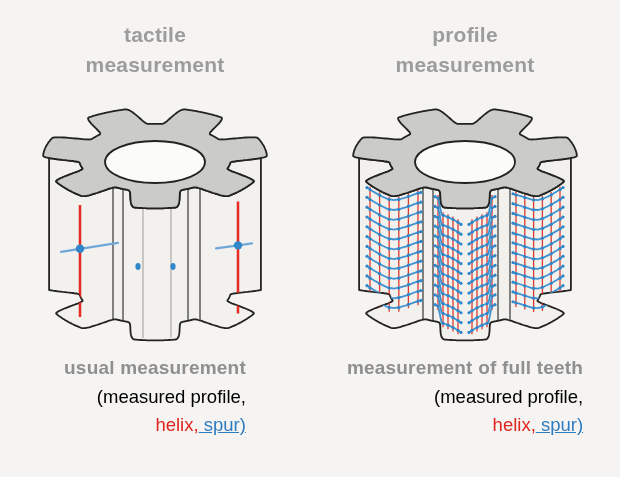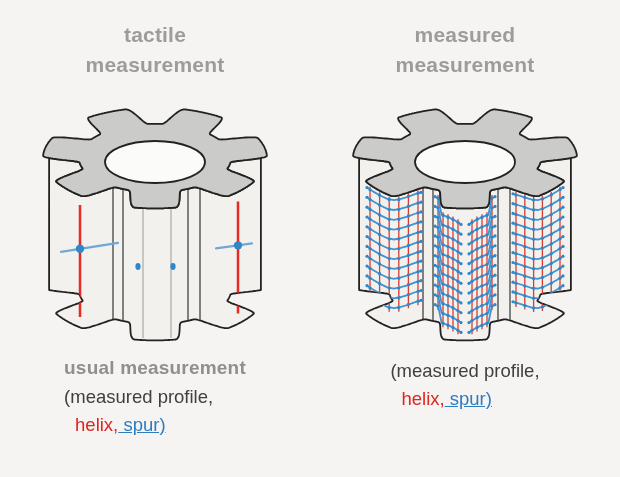--- a/index.html
+++ b/index.html
@@ -8,24 +8,24 @@
     width:620px;height:477px;background:#f5f4f2;
     display:flex;flex-direction:row;overflow:hidden;
     font-family:"Liberation Sans",sans-serif;
   }
   .panel{width:310px;display:flex;flex-direction:column;align-items:center;}
   .panel-title{
     margin-top:20px;height:60px;text-align:center;
     font-size:21px;font-weight:bold;color:#9c9c9c;line-height:30px;letter-spacing:0.2px;
   }
   svg.gear{width:240px;height:252px;margin-top:10px;display:block;}
-  .caption{text-align:left;margin-top:13px;}
+  .caption{text-align:right;margin-top:13px;}
   .caption-heading{font-size:19px;font-weight:bold;color:#8f8f8f;line-height:26px;letter-spacing:0.2px;}
   .caption-sub{font-size:18.5px;line-height:28px;margin-top:2px;}
-  .c-lightblue{color:#404040;margin-top:20px;}
+  .c-lightblue{color:#000000;margin-top:20px;}
   .c-red{color:#e0251f;margin-left:11px;}
   .c-blue{color:#2e7cc0;text-decoration:underline;}
 </style>
 </head>
 <body>
 
 <div class="page">
 
   <div class="panel">
     <div class="panel-title"><span>tactile</span><br><span>measurement</span></div>
@@ -58,21 +58,21 @@
     <div class="caption">
       <div class="caption-heading">usual measurement</div>
       <div class="caption-sub">
         <span class="c-lightblue">(measured profile,</span><br>
         <span class="c-red">helix,</span><span class="c-blue"> spur)</span>
       </div>
     </div>
   </div>
 
   <div class="panel">
-    <div class="panel-title"><span>measured</span><br><span>measurement</span></div>
+    <div class="panel-title"><span>profile</span><br><span>measurement</span></div>
     <svg class="gear" id="gear-optical" viewBox="0 0 240 252">
         <path d="M225.9 68.0L223.9 68.3L221.8 68.7L219.5 69.0L217.1 69.3L214.7 69.6L212.3 69.9L210.0 70.1L207.8 70.4L205.7 70.6L203.7 70.8L202.0 71.0L200.4 71.3L199.1 71.5L198.0 71.7L197.0 71.9L196.3 72.1L195.8 72.4L195.4 72.6L195.2 72.8L195.2 73.1L195.1 73.4L195.0 73.6L194.9 73.9L194.8 74.1L194.7 74.4L194.6 74.6L194.5 74.9L194.3 75.1L194.2 75.4L194.1 75.6L194.0 75.9L193.8 76.1L193.7 76.4L193.6 76.6L193.4 76.9L193.3 77.1L193.1 77.3L193.0 77.6L192.8 77.8L192.6 78.1L192.5 78.3L192.4 78.6L192.5 78.9L192.7 79.2L193.2 79.5L193.8 79.9L194.6 80.3L195.6 80.8L196.8 81.3L198.2 81.8L199.7 82.4L201.4 83.0L203.1 83.7L205.0 84.3L206.9 85.1L208.7 85.8L210.6 86.5L212.3 87.3L214.0 88.0L215.4 88.7L216.7 89.4L217.7 90.0L218.4 90.6L218.8 91.1L218.9 91.5L218.6 91.9L218.2 92.2L217.8 92.5L217.4 92.9L217.0 93.2L216.6 93.5L216.1 93.9L215.7 94.2L215.3 94.5L214.8 94.8L214.4 95.1L213.9 95.4L213.5 95.8L213.0 96.1L212.5 96.4L212.1 96.7L211.6 97.0L211.1 97.3L210.6 97.6L210.1 97.9L209.6 98.2L209.1 98.5L208.6 98.8L208.1 99.1L207.6 99.4L207.0 99.7L206.5 100.0L206.0 100.3L205.4 100.6L204.9 100.9L204.3 101.2L203.8 101.4L203.2 101.7L202.7 102.0L202.1 102.3L201.5 102.6L201.0 102.8L200.4 103.1L199.8 103.4L199.2 103.6L198.6 103.9L198.0 104.2L197.4 104.4L196.8 104.7L196.2 104.9L195.6 105.2L194.9 105.5L194.3 105.7L193.7 106.0L193.0 106.2L192.0 106.2L190.8 106.2L189.4 106.0L187.8 105.7L186.0 105.3L184.2 104.8L182.3 104.2L180.3 103.6L178.3 103.0L176.3 102.3L174.3 101.6L172.4 101.0L170.6 100.4L168.9 99.8L167.3 99.2L165.8 98.7L164.5 98.3L163.3 98.0L162.2 97.7L161.2 97.5L160.4 97.4L159.7 97.4L159.0 97.4L158.5 97.5L158.0 97.6L157.5 97.7L157.0 97.9L156.5 98.0L156.0 98.1L155.5 98.2L155.0 98.4L154.5 98.5L154.0 98.6L153.5 98.7L153.0 98.8L152.5 98.9L151.9 99.0L151.4 99.1L150.9 99.2L150.4 99.3L149.9 99.4L149.3 99.5L148.8 99.6L148.3 99.7L147.8 99.8L147.2 99.9L146.8 100.1L146.3 100.3L145.9 100.6L145.6 100.9L145.3 101.4L145.1 101.9L145.0 102.6L144.8 103.3L144.8 104.1L144.7 105.0L144.7 106.0L144.6 107.0L144.6 108.1L144.5 109.2L144.4 110.3L144.3 111.4L144.1 112.5L143.9 113.5L143.6 114.5L143.2 115.3L142.7 116.1L142.2 116.7L141.5 117.2L140.8 117.5L140.0 117.6L139.2 117.7L138.3 117.7L137.5 117.8L136.7 117.8L135.9 117.9L135.0 117.9L134.2 118.0L133.4 118.0L132.5 118.1L131.7 118.1L130.9 118.2L130.0 118.2L129.2 118.2L128.4 118.3L127.5 118.3L126.7 118.3L125.9 118.3L125.0 118.3L124.2 118.4L123.4 118.4L122.5 118.4L121.7 118.4L120.8 118.4L120.0 118.4L119.2 118.4L118.3 118.4L117.5 118.4L116.6 118.4L115.8 118.4L115.0 118.3L114.1 118.3L113.3 118.3L112.5 118.3L111.6 118.3L110.8 118.2L110.0 118.2L109.1 118.2L108.3 118.1L107.5 118.1L106.6 118.0L105.8 118.0L105.0 117.9L104.1 117.9L103.3 117.8L102.5 117.8L101.7 117.7L100.8 117.7L100.0 117.6L99.2 117.5L98.5 117.2L97.8 116.7L97.3 116.1L96.8 115.3L96.4 114.5L96.1 113.5L95.9 112.5L95.7 111.4L95.6 110.3L95.5 109.2L95.4 108.1L95.4 107.0L95.3 106.0L95.3 105.0L95.2 104.1L95.2 103.3L95.0 102.6L94.9 101.9L94.7 101.4L94.4 100.9L94.1 100.6L93.7 100.3L93.2 100.1L92.8 99.9L92.2 99.8L91.7 99.7L91.2 99.6L90.7 99.5L90.1 99.4L89.6 99.3L89.1 99.2L88.6 99.1L88.1 99.0L87.5 98.9L87.0 98.8L86.5 98.7L86.0 98.6L85.5 98.5L85.0 98.4L84.5 98.2L84.0 98.1L83.5 98.0L83.0 97.9L82.5 97.7L82.0 97.6L81.5 97.5L81.0 97.4L80.3 97.4L79.6 97.4L78.8 97.5L77.8 97.7L76.7 98.0L75.5 98.3L74.2 98.7L72.7 99.2L71.1 99.8L69.4 100.4L67.6 101.0L65.7 101.6L63.7 102.3L61.7 103.0L59.7 103.6L57.7 104.2L55.8 104.8L54.0 105.3L52.2 105.7L50.6 106.0L49.2 106.2L48.0 106.2L47.0 106.2L46.3 106.0L45.7 105.7L45.1 105.5L44.4 105.2L43.8 104.9L43.2 104.7L42.6 104.4L42.0 104.2L41.4 103.9L40.8 103.6L40.2 103.4L39.6 103.1L39.0 102.8L38.5 102.6L37.9 102.3L37.3 102.0L36.8 101.7L36.2 101.4L35.7 101.2L35.1 100.9L34.6 100.6L34.0 100.3L33.5 100.0L33.0 99.7L32.4 99.4L31.9 99.1L31.4 98.8L30.9 98.5L30.4 98.2L29.9 97.9L29.4 97.6L28.9 97.3L28.4 97.0L27.9 96.7L27.5 96.4L27.0 96.1L26.5 95.8L26.1 95.4L25.6 95.1L25.2 94.8L24.7 94.5L24.3 94.2L23.9 93.9L23.4 93.5L23.0 93.2L22.6 92.9L22.2 92.5L21.8 92.2L21.4 91.9L21.1 91.5L21.2 91.1L21.6 90.6L22.3 90.0L23.3 89.4L24.6 88.7L26.0 88.0L27.7 87.3L29.4 86.5L31.3 85.8L33.1 85.1L35.0 84.3L36.9 83.7L38.6 83.0L40.3 82.4L41.8 81.8L43.2 81.3L44.4 80.8L45.4 80.3L46.2 79.9L46.8 79.5L47.3 79.2L47.5 78.9L47.6 78.6L47.5 78.3L47.4 78.1L47.2 77.8L47.0 77.6L46.9 77.3L46.7 77.1L46.6 76.9L46.4 76.6L46.3 76.4L46.2 76.1L46.0 75.9L45.9 75.6L45.8 75.4L45.7 75.1L45.5 74.9L45.4 74.6L45.3 74.4L45.2 74.1L45.1 73.9L45.0 73.6L44.9 73.4L44.8 73.1L44.8 72.8L44.6 72.6L44.2 72.4L43.7 72.1L43.0 71.9L42.0 71.7L40.9 71.5L39.6 71.3L38.0 71.0L36.3 70.8L34.3 70.6L32.2 70.4L30.0 70.1L27.7 69.9L25.3 69.6L22.9 69.3L20.5 69.0L18.2 68.7L16.1 68.3L14.1 68.0L14.1 200.0L16.1 200.3L18.2 200.7L20.5 201.0L22.9 201.3L25.3 201.6L27.7 201.9L30.0 202.1L32.2 202.4L34.3 202.6L36.3 202.8L38.0 203.0L39.6 203.3L40.9 203.5L42.0 203.7L43.0 203.9L43.7 204.1L44.2 204.4L44.6 204.6L44.8 204.8L44.8 205.1L44.9 205.4L45.0 205.6L45.1 205.9L45.2 206.1L45.3 206.4L45.4 206.6L45.5 206.9L45.7 207.1L45.8 207.4L45.9 207.6L46.0 207.9L46.2 208.1L46.3 208.4L46.4 208.6L46.6 208.9L46.7 209.1L46.9 209.3L47.0 209.6L47.2 209.8L47.4 210.1L47.5 210.3L47.6 210.6L47.5 210.9L47.3 211.2L46.8 211.5L46.2 211.9L45.4 212.3L44.4 212.8L43.2 213.3L41.8 213.8L40.3 214.4L38.6 215.0L36.9 215.7L35.0 216.3L33.1 217.1L31.3 217.8L29.4 218.5L27.7 219.3L26.0 220.0L24.6 220.7L23.3 221.4L22.3 222.0L21.6 222.6L21.2 223.1L21.1 223.5L21.4 223.9L21.8 224.2L22.2 224.5L22.6 224.9L23.0 225.2L23.4 225.5L23.9 225.9L24.3 226.2L24.7 226.5L25.2 226.8L25.6 227.1L26.1 227.4L26.5 227.8L27.0 228.1L27.5 228.4L27.9 228.7L28.4 229.0L28.9 229.3L29.4 229.6L29.9 229.9L30.4 230.2L30.9 230.5L31.4 230.8L31.9 231.1L32.4 231.4L33.0 231.7L33.5 232.0L34.0 232.3L34.6 232.6L35.1 232.9L35.7 233.2L36.2 233.4L36.8 233.7L37.3 234.0L37.9 234.3L38.5 234.6L39.0 234.8L39.6 235.1L40.2 235.4L40.8 235.6L41.4 235.9L42.0 236.2L42.6 236.4L43.2 236.7L43.8 236.9L44.4 237.2L45.1 237.5L45.7 237.7L46.3 238.0L47.0 238.2L48.0 238.2L49.2 238.2L50.6 238.0L52.2 237.7L54.0 237.3L55.8 236.8L57.7 236.2L59.7 235.6L61.7 235.0L63.7 234.3L65.7 233.6L67.6 233.0L69.4 232.4L71.1 231.8L72.7 231.2L74.2 230.7L75.5 230.3L76.7 230.0L77.8 229.7L78.8 229.5L79.6 229.4L80.3 229.4L81.0 229.4L81.5 229.5L82.0 229.6L82.5 229.7L83.0 229.9L83.5 230.0L84.0 230.1L84.5 230.2L85.0 230.4L85.5 230.5L86.0 230.6L86.5 230.7L87.0 230.8L87.5 230.9L88.1 231.0L88.6 231.1L89.1 231.2L89.6 231.3L90.1 231.4L90.7 231.5L91.2 231.6L91.7 231.7L92.2 231.8L92.8 231.9L93.2 232.1L93.7 232.3L94.1 232.6L94.4 232.9L94.7 233.4L94.9 233.9L95.0 234.6L95.2 235.3L95.2 236.1L95.3 237.0L95.3 238.0L95.4 239.0L95.4 240.1L95.5 241.2L95.6 242.3L95.7 243.4L95.9 244.5L96.1 245.5L96.4 246.5L96.8 247.3L97.3 248.1L97.8 248.7L98.5 249.2L99.2 249.5L100.0 249.6L100.8 249.7L101.7 249.7L102.5 249.8L103.3 249.8L104.1 249.9L105.0 249.9L105.8 250.0L106.6 250.0L107.5 250.1L108.3 250.1L109.1 250.2L110.0 250.2L110.8 250.2L111.6 250.3L112.5 250.3L113.3 250.3L114.1 250.3L115.0 250.3L115.8 250.4L116.6 250.4L117.5 250.4L118.3 250.4L119.2 250.4L120.0 250.4L120.8 250.4L121.7 250.4L122.5 250.4L123.4 250.4L124.2 250.4L125.0 250.3L125.9 250.3L126.7 250.3L127.5 250.3L128.4 250.3L129.2 250.2L130.0 250.2L130.9 250.2L131.7 250.1L132.5 250.1L133.4 250.0L134.2 250.0L135.0 249.9L135.9 249.9L136.7 249.8L137.5 249.8L138.3 249.7L139.2 249.7L140.0 249.6L140.8 249.5L141.5 249.2L142.2 248.7L142.7 248.1L143.2 247.3L143.6 246.5L143.9 245.5L144.1 244.5L144.3 243.4L144.4 242.3L144.5 241.2L144.6 240.1L144.6 239.0L144.7 238.0L144.7 237.0L144.8 236.1L144.8 235.3L145.0 234.6L145.1 233.9L145.3 233.4L145.6 232.9L145.9 232.6L146.3 232.3L146.8 232.1L147.2 231.9L147.8 231.8L148.3 231.7L148.8 231.6L149.3 231.5L149.9 231.4L150.4 231.3L150.9 231.2L151.4 231.1L151.9 231.0L152.5 230.9L153.0 230.8L153.5 230.7L154.0 230.6L154.5 230.5L155.0 230.4L155.5 230.2L156.0 230.1L156.5 230.0L157.0 229.9L157.5 229.7L158.0 229.6L158.5 229.5L159.0 229.4L159.7 229.4L160.4 229.4L161.2 229.5L162.2 229.7L163.3 230.0L164.5 230.3L165.8 230.7L167.3 231.2L168.9 231.8L170.6 232.4L172.4 233.0L174.3 233.6L176.3 234.3L178.3 235.0L180.3 235.6L182.3 236.2L184.2 236.8L186.0 237.3L187.8 237.7L189.4 238.0L190.8 238.2L192.0 238.2L193.0 238.2L193.7 238.0L194.3 237.7L194.9 237.5L195.6 237.2L196.2 236.9L196.8 236.7L197.4 236.4L198.0 236.2L198.6 235.9L199.2 235.6L199.8 235.4L200.4 235.1L201.0 234.8L201.5 234.6L202.1 234.3L202.7 234.0L203.2 233.7L203.8 233.4L204.3 233.2L204.9 232.9L205.4 232.6L206.0 232.3L206.5 232.0L207.0 231.7L207.6 231.4L208.1 231.1L208.6 230.8L209.1 230.5L209.6 230.2L210.1 229.9L210.6 229.6L211.1 229.3L211.6 229.0L212.1 228.7L212.5 228.4L213.0 228.1L213.5 227.8L213.9 227.4L214.4 227.1L214.8 226.8L215.3 226.5L215.7 226.2L216.1 225.9L216.6 225.5L217.0 225.2L217.4 224.9L217.8 224.5L218.2 224.2L218.6 223.9L218.9 223.5L218.8 223.1L218.4 222.6L217.7 222.0L216.7 221.4L215.4 220.7L214.0 220.0L212.3 219.3L210.6 218.5L208.7 217.8L206.9 217.1L205.0 216.3L203.1 215.7L201.4 215.0L199.7 214.4L198.2 213.8L196.8 213.3L195.6 212.8L194.6 212.3L193.8 211.9L193.2 211.5L192.7 211.2L192.5 210.9L192.4 210.6L192.5 210.3L192.6 210.1L192.8 209.8L193.0 209.6L193.1 209.3L193.3 209.1L193.4 208.9L193.6 208.6L193.7 208.4L193.8 208.1L194.0 207.9L194.1 207.6L194.2 207.4L194.3 207.1L194.5 206.9L194.6 206.6L194.7 206.4L194.8 206.1L194.9 205.9L195.0 205.6L195.1 205.4L195.2 205.1L195.2 204.8L195.4 204.6L195.8 204.4L196.3 204.1L197.0 203.9L198.0 203.7L199.1 203.5L200.4 203.3L202.0 203.0L203.7 202.8L205.7 202.6L207.8 202.4L210.0 202.1L212.3 201.9L214.7 201.6L217.1 201.3L219.5 201.0L221.8 200.7L223.9 200.3L225.9 200.0Z" fill="#f2f1ee" stroke="#222220" stroke-width="1.8" stroke-linejoin="round"></path>
         <defs>
           <clipPath id="gear-optical-clip">
             <path d="M225.9 68.0L223.9 68.3L221.8 68.7L219.5 69.0L217.1 69.3L214.7 69.6L212.3 69.9L210.0 70.1L207.8 70.4L205.7 70.6L203.7 70.8L202.0 71.0L200.4 71.3L199.1 71.5L198.0 71.7L197.0 71.9L196.3 72.1L195.8 72.4L195.4 72.6L195.2 72.8L195.2 73.1L195.1 73.4L195.0 73.6L194.9 73.9L194.8 74.1L194.7 74.4L194.6 74.6L194.5 74.9L194.3 75.1L194.2 75.4L194.1 75.6L194.0 75.9L193.8 76.1L193.7 76.4L193.6 76.6L193.4 76.9L193.3 77.1L193.1 77.3L193.0 77.6L192.8 77.8L192.6 78.1L192.5 78.3L192.4 78.6L192.5 78.9L192.7 79.2L193.2 79.5L193.8 79.9L194.6 80.3L195.6 80.8L196.8 81.3L198.2 81.8L199.7 82.4L201.4 83.0L203.1 83.7L205.0 84.3L206.9 85.1L208.7 85.8L210.6 86.5L212.3 87.3L214.0 88.0L215.4 88.7L216.7 89.4L217.7 90.0L218.4 90.6L218.8 91.1L218.9 91.5L218.6 91.9L218.2 92.2L217.8 92.5L217.4 92.9L217.0 93.2L216.6 93.5L216.1 93.9L215.7 94.2L215.3 94.5L214.8 94.8L214.4 95.1L213.9 95.4L213.5 95.8L213.0 96.1L212.5 96.4L212.1 96.7L211.6 97.0L211.1 97.3L210.6 97.6L210.1 97.9L209.6 98.2L209.1 98.5L208.6 98.8L208.1 99.1L207.6 99.4L207.0 99.7L206.5 100.0L206.0 100.3L205.4 100.6L204.9 100.9L204.3 101.2L203.8 101.4L203.2 101.7L202.7 102.0L202.1 102.3L201.5 102.6L201.0 102.8L200.4 103.1L199.8 103.4L199.2 103.6L198.6 103.9L198.0 104.2L197.4 104.4L196.8 104.7L196.2 104.9L195.6 105.2L194.9 105.5L194.3 105.7L193.7 106.0L193.0 106.2L192.0 106.2L190.8 106.2L189.4 106.0L187.8 105.7L186.0 105.3L184.2 104.8L182.3 104.2L180.3 103.6L178.3 103.0L176.3 102.3L174.3 101.6L172.4 101.0L170.6 100.4L168.9 99.8L167.3 99.2L165.8 98.7L164.5 98.3L163.3 98.0L162.2 97.7L161.2 97.5L160.4 97.4L159.7 97.4L159.0 97.4L158.5 97.5L158.0 97.6L157.5 97.7L157.0 97.9L156.5 98.0L156.0 98.1L155.5 98.2L155.0 98.4L154.5 98.5L154.0 98.6L153.5 98.7L153.0 98.8L152.5 98.9L151.9 99.0L151.4 99.1L150.9 99.2L150.4 99.3L149.9 99.4L149.3 99.5L148.8 99.6L148.3 99.7L147.8 99.8L147.2 99.9L146.8 100.1L146.3 100.3L145.9 100.6L145.6 100.9L145.3 101.4L145.1 101.9L145.0 102.6L144.8 103.3L144.8 104.1L144.7 105.0L144.7 106.0L144.6 107.0L144.6 108.1L144.5 109.2L144.4 110.3L144.3 111.4L144.1 112.5L143.9 113.5L143.6 114.5L143.2 115.3L142.7 116.1L142.2 116.7L141.5 117.2L140.8 117.5L140.0 117.6L139.2 117.7L138.3 117.7L137.5 117.8L136.7 117.8L135.9 117.9L135.0 117.9L134.2 118.0L133.4 118.0L132.5 118.1L131.7 118.1L130.9 118.2L130.0 118.2L129.2 118.2L128.4 118.3L127.5 118.3L126.7 118.3L125.9 118.3L125.0 118.3L124.2 118.4L123.4 118.4L122.5 118.4L121.7 118.4L120.8 118.4L120.0 118.4L119.2 118.4L118.3 118.4L117.5 118.4L116.6 118.4L115.8 118.4L115.0 118.3L114.1 118.3L113.3 118.3L112.5 118.3L111.6 118.3L110.8 118.2L110.0 118.2L109.1 118.2L108.3 118.1L107.5 118.1L106.6 118.0L105.8 118.0L105.0 117.9L104.1 117.9L103.3 117.8L102.5 117.8L101.7 117.7L100.8 117.7L100.0 117.6L99.2 117.5L98.5 117.2L97.8 116.7L97.3 116.1L96.8 115.3L96.4 114.5L96.1 113.5L95.9 112.5L95.7 111.4L95.6 110.3L95.5 109.2L95.4 108.1L95.4 107.0L95.3 106.0L95.3 105.0L95.2 104.1L95.2 103.3L95.0 102.6L94.9 101.9L94.7 101.4L94.4 100.9L94.1 100.6L93.7 100.3L93.2 100.1L92.8 99.9L92.2 99.8L91.7 99.7L91.2 99.6L90.7 99.5L90.1 99.4L89.6 99.3L89.1 99.2L88.6 99.1L88.1 99.0L87.5 98.9L87.0 98.8L86.5 98.7L86.0 98.6L85.5 98.5L85.0 98.4L84.5 98.2L84.0 98.1L83.5 98.0L83.0 97.9L82.5 97.7L82.0 97.6L81.5 97.5L81.0 97.4L80.3 97.4L79.6 97.4L78.8 97.5L77.8 97.7L76.7 98.0L75.5 98.3L74.2 98.7L72.7 99.2L71.1 99.8L69.4 100.4L67.6 101.0L65.7 101.6L63.7 102.3L61.7 103.0L59.7 103.6L57.7 104.2L55.8 104.8L54.0 105.3L52.2 105.7L50.6 106.0L49.2 106.2L48.0 106.2L47.0 106.2L46.3 106.0L45.7 105.7L45.1 105.5L44.4 105.2L43.8 104.9L43.2 104.7L42.6 104.4L42.0 104.2L41.4 103.9L40.8 103.6L40.2 103.4L39.6 103.1L39.0 102.8L38.5 102.6L37.9 102.3L37.3 102.0L36.8 101.7L36.2 101.4L35.7 101.2L35.1 100.9L34.6 100.6L34.0 100.3L33.5 100.0L33.0 99.7L32.4 99.4L31.9 99.1L31.4 98.8L30.9 98.5L30.4 98.2L29.9 97.9L29.4 97.6L28.9 97.3L28.4 97.0L27.9 96.7L27.5 96.4L27.0 96.1L26.5 95.8L26.1 95.4L25.6 95.1L25.2 94.8L24.7 94.5L24.3 94.2L23.9 93.9L23.4 93.5L23.0 93.2L22.6 92.9L22.2 92.5L21.8 92.2L21.4 91.9L21.1 91.5L21.2 91.1L21.6 90.6L22.3 90.0L23.3 89.4L24.6 88.7L26.0 88.0L27.7 87.3L29.4 86.5L31.3 85.8L33.1 85.1L35.0 84.3L36.9 83.7L38.6 83.0L40.3 82.4L41.8 81.8L43.2 81.3L44.4 80.8L45.4 80.3L46.2 79.9L46.8 79.5L47.3 79.2L47.5 78.9L47.6 78.6L47.5 78.3L47.4 78.1L47.2 77.8L47.0 77.6L46.9 77.3L46.7 77.1L46.6 76.9L46.4 76.6L46.3 76.4L46.2 76.1L46.0 75.9L45.9 75.6L45.8 75.4L45.7 75.1L45.5 74.9L45.4 74.6L45.3 74.4L45.2 74.1L45.1 73.9L45.0 73.6L44.9 73.4L44.8 73.1L44.8 72.8L44.6 72.6L44.2 72.4L43.7 72.1L43.0 71.9L42.0 71.7L40.9 71.5L39.6 71.3L38.0 71.0L36.3 70.8L34.3 70.6L32.2 70.4L30.0 70.1L27.7 69.9L25.3 69.6L22.9 69.3L20.5 69.0L18.2 68.7L16.1 68.3L14.1 68.0L14.1 200.0L16.1 200.3L18.2 200.7L20.5 201.0L22.9 201.3L25.3 201.6L27.7 201.9L30.0 202.1L32.2 202.4L34.3 202.6L36.3 202.8L38.0 203.0L39.6 203.3L40.9 203.5L42.0 203.7L43.0 203.9L43.7 204.1L44.2 204.4L44.6 204.6L44.8 204.8L44.8 205.1L44.9 205.4L45.0 205.6L45.1 205.9L45.2 206.1L45.3 206.4L45.4 206.6L45.5 206.9L45.7 207.1L45.8 207.4L45.9 207.6L46.0 207.9L46.2 208.1L46.3 208.4L46.4 208.6L46.6 208.9L46.7 209.1L46.9 209.3L47.0 209.6L47.2 209.8L47.4 210.1L47.5 210.3L47.6 210.6L47.5 210.9L47.3 211.2L46.8 211.5L46.2 211.9L45.4 212.3L44.4 212.8L43.2 213.3L41.8 213.8L40.3 214.4L38.6 215.0L36.9 215.7L35.0 216.3L33.1 217.1L31.3 217.8L29.4 218.5L27.7 219.3L26.0 220.0L24.6 220.7L23.3 221.4L22.3 222.0L21.6 222.6L21.2 223.1L21.1 223.5L21.4 223.9L21.8 224.2L22.2 224.5L22.6 224.9L23.0 225.2L23.4 225.5L23.9 225.9L24.3 226.2L24.7 226.5L25.2 226.8L25.6 227.1L26.1 227.4L26.5 227.8L27.0 228.1L27.5 228.4L27.9 228.7L28.4 229.0L28.9 229.3L29.4 229.6L29.9 229.9L30.4 230.2L30.9 230.5L31.4 230.8L31.9 231.1L32.4 231.4L33.0 231.7L33.5 232.0L34.0 232.3L34.6 232.6L35.1 232.9L35.7 233.2L36.2 233.4L36.8 233.7L37.3 234.0L37.9 234.3L38.5 234.6L39.0 234.8L39.6 235.1L40.2 235.4L40.8 235.6L41.4 235.9L42.0 236.2L42.6 236.4L43.2 236.7L43.8 236.9L44.4 237.2L45.1 237.5L45.7 237.7L46.3 238.0L47.0 238.2L48.0 238.2L49.2 238.2L50.6 238.0L52.2 237.7L54.0 237.3L55.8 236.8L57.7 236.2L59.7 235.6L61.7 235.0L63.7 234.3L65.7 233.6L67.6 233.0L69.4 232.4L71.1 231.8L72.7 231.2L74.2 230.7L75.5 230.3L76.7 230.0L77.8 229.7L78.8 229.5L79.6 229.4L80.3 229.4L81.0 229.4L81.5 229.5L82.0 229.6L82.5 229.7L83.0 229.9L83.5 230.0L84.0 230.1L84.5 230.2L85.0 230.4L85.5 230.5L86.0 230.6L86.5 230.7L87.0 230.8L87.5 230.9L88.1 231.0L88.6 231.1L89.1 231.2L89.6 231.3L90.1 231.4L90.7 231.5L91.2 231.6L91.7 231.7L92.2 231.8L92.8 231.9L93.2 232.1L93.7 232.3L94.1 232.6L94.4 232.9L94.7 233.4L94.9 233.9L95.0 234.6L95.2 235.3L95.2 236.1L95.3 237.0L95.3 238.0L95.4 239.0L95.4 240.1L95.5 241.2L95.6 242.3L95.7 243.4L95.9 244.5L96.1 245.5L96.4 246.5L96.8 247.3L97.3 248.1L97.8 248.7L98.5 249.2L99.2 249.5L100.0 249.6L100.8 249.7L101.7 249.7L102.5 249.8L103.3 249.8L104.1 249.9L105.0 249.9L105.8 250.0L106.6 250.0L107.5 250.1L108.3 250.1L109.1 250.2L110.0 250.2L110.8 250.2L111.6 250.3L112.5 250.3L113.3 250.3L114.1 250.3L115.0 250.3L115.8 250.4L116.6 250.4L117.5 250.4L118.3 250.4L119.2 250.4L120.0 250.4L120.8 250.4L121.7 250.4L122.5 250.4L123.4 250.4L124.2 250.4L125.0 250.3L125.9 250.3L126.7 250.3L127.5 250.3L128.4 250.3L129.2 250.2L130.0 250.2L130.9 250.2L131.7 250.1L132.5 250.1L133.4 250.0L134.2 250.0L135.0 249.9L135.9 249.9L136.7 249.8L137.5 249.8L138.3 249.7L139.2 249.7L140.0 249.6L140.8 249.5L141.5 249.2L142.2 248.7L142.7 248.1L143.2 247.3L143.6 246.5L143.9 245.5L144.1 244.5L144.3 243.4L144.4 242.3L144.5 241.2L144.6 240.1L144.6 239.0L144.7 238.0L144.7 237.0L144.8 236.1L144.8 235.3L145.0 234.6L145.1 233.9L145.3 233.4L145.6 232.9L145.9 232.6L146.3 232.3L146.8 232.1L147.2 231.9L147.8 231.8L148.3 231.7L148.8 231.6L149.3 231.5L149.9 231.4L150.4 231.3L150.9 231.2L151.4 231.1L151.9 231.0L152.5 230.9L153.0 230.8L153.5 230.7L154.0 230.6L154.5 230.5L155.0 230.4L155.5 230.2L156.0 230.1L156.5 230.0L157.0 229.9L157.5 229.7L158.0 229.6L158.5 229.5L159.0 229.4L159.7 229.4L160.4 229.4L161.2 229.5L162.2 229.7L163.3 230.0L164.5 230.3L165.8 230.7L167.3 231.2L168.9 231.8L170.6 232.4L172.4 233.0L174.3 233.6L176.3 234.3L178.3 235.0L180.3 235.6L182.3 236.2L184.2 236.8L186.0 237.3L187.8 237.7L189.4 238.0L190.8 238.2L192.0 238.2L193.0 238.2L193.7 238.0L194.3 237.7L194.9 237.5L195.6 237.2L196.2 236.9L196.8 236.7L197.4 236.4L198.0 236.2L198.6 235.9L199.2 235.6L199.8 235.4L200.4 235.1L201.0 234.8L201.5 234.6L202.1 234.3L202.7 234.0L203.2 233.7L203.8 233.4L204.3 233.2L204.9 232.9L205.4 232.6L206.0 232.3L206.5 232.0L207.0 231.7L207.6 231.4L208.1 231.1L208.6 230.8L209.1 230.5L209.6 230.2L210.1 229.9L210.6 229.6L211.1 229.3L211.6 229.0L212.1 228.7L212.5 228.4L213.0 228.1L213.5 227.8L213.9 227.4L214.4 227.1L214.8 226.8L215.3 226.5L215.7 226.2L216.1 225.9L216.6 225.5L217.0 225.2L217.4 224.9L217.8 224.5L218.2 224.2L218.6 223.9L218.9 223.5L218.8 223.1L218.4 222.6L217.7 222.0L216.7 221.4L215.4 220.7L214.0 220.0L212.3 219.3L210.6 218.5L208.7 217.8L206.9 217.1L205.0 216.3L203.1 215.7L201.4 215.0L199.7 214.4L198.2 213.8L196.8 213.3L195.6 212.8L194.6 212.3L193.8 211.9L193.2 211.5L192.7 211.2L192.5 210.9L192.4 210.6L192.5 210.3L192.6 210.1L192.8 209.8L193.0 209.6L193.1 209.3L193.3 209.1L193.4 208.9L193.6 208.6L193.7 208.4L193.8 208.1L194.0 207.9L194.1 207.6L194.2 207.4L194.3 207.1L194.5 206.9L194.6 206.6L194.7 206.4L194.8 206.1L194.9 205.9L195.0 205.6L195.1 205.4L195.2 205.1L195.2 204.8L195.4 204.6L195.8 204.4L196.3 204.1L197.0 203.9L198.0 203.7L199.1 203.5L200.4 203.3L202.0 203.0L203.7 202.8L205.7 202.6L207.8 202.4L210.0 202.1L212.3 201.9L214.7 201.6L217.1 201.3L219.5 201.0L221.8 200.7L223.9 200.3L225.9 200.0Z"></path>
           </clipPath>
         </defs>
         <g clip-path="url(#gear-optical-clip)">
           <line x1="78" y1="97.99143697266547" x2="78" y2="228.99143697266547" stroke="#3c3c3a" stroke-width="1.25"></line>
           <line x1="88" y1="99.24325465137696" x2="88" y2="230.24325465137696" stroke="#3c3c3a" stroke-width="1.25"></line>
@@ -506,20 +506,21 @@
           <circle cx="188.6" cy="217.96814067188453" r="1.6" fill="#2f86c8"></circle>
           <circle cx="197.4" cy="216.94581434022325" r="1.6" fill="#2f86c8"></circle>
           <circle cx="206.2" cy="212.8752855284173" r="1.6" fill="#2f86c8"></circle>
           <circle cx="215" cy="207.76520786518597" r="1.6" fill="#2f86c8"></circle>
           <circle cx="218" cy="205.5257758726449" r="1.6" fill="#2f86c8"></circle>
         </g>
         <path d="M225.9 68.0L223.9 68.3L221.8 68.7L219.5 69.0L217.1 69.3L214.7 69.6L212.3 69.9L210.0 70.1L207.8 70.4L205.7 70.6L203.7 70.8L202.0 71.0L200.4 71.3L199.1 71.5L198.0 71.7L197.0 71.9L196.3 72.1L195.8 72.4L195.4 72.6L195.2 72.8L195.2 73.1L195.1 73.4L195.0 73.6L194.9 73.9L194.8 74.1L194.7 74.4L194.6 74.6L194.5 74.9L194.3 75.1L194.2 75.4L194.1 75.6L194.0 75.9L193.8 76.1L193.7 76.4L193.6 76.6L193.4 76.9L193.3 77.1L193.1 77.3L193.0 77.6L192.8 77.8L192.6 78.1L192.5 78.3L192.4 78.6L192.5 78.9L192.7 79.2L193.2 79.5L193.8 79.9L194.6 80.3L195.6 80.8L196.8 81.3L198.2 81.8L199.7 82.4L201.4 83.0L203.1 83.7L205.0 84.3L206.9 85.1L208.7 85.8L210.6 86.5L212.3 87.3L214.0 88.0L215.4 88.7L216.7 89.4L217.7 90.0L218.4 90.6L218.8 91.1L218.9 91.5L218.6 91.9L218.2 92.2L217.8 92.5L217.4 92.9L217.0 93.2L216.6 93.5L216.1 93.9L215.7 94.2L215.3 94.5L214.8 94.8L214.4 95.1L213.9 95.4L213.5 95.8L213.0 96.1L212.5 96.4L212.1 96.7L211.6 97.0L211.1 97.3L210.6 97.6L210.1 97.9L209.6 98.2L209.1 98.5L208.6 98.8L208.1 99.1L207.6 99.4L207.0 99.7L206.5 100.0L206.0 100.3L205.4 100.6L204.9 100.9L204.3 101.2L203.8 101.4L203.2 101.7L202.7 102.0L202.1 102.3L201.5 102.6L201.0 102.8L200.4 103.1L199.8 103.4L199.2 103.6L198.6 103.9L198.0 104.2L197.4 104.4L196.8 104.7L196.2 104.9L195.6 105.2L194.9 105.5L194.3 105.7L193.7 106.0L193.0 106.2L192.0 106.2L190.8 106.2L189.4 106.0L187.8 105.7L186.0 105.3L184.2 104.8L182.3 104.2L180.3 103.6L178.3 103.0L176.3 102.3L174.3 101.6L172.4 101.0L170.6 100.4L168.9 99.8L167.3 99.2L165.8 98.7L164.5 98.3L163.3 98.0L162.2 97.7L161.2 97.5L160.4 97.4L159.7 97.4L159.0 97.4L158.5 97.5L158.0 97.6L157.5 97.7L157.0 97.9L156.5 98.0L156.0 98.1L155.5 98.2L155.0 98.4L154.5 98.5L154.0 98.6L153.5 98.7L153.0 98.8L152.5 98.9L151.9 99.0L151.4 99.1L150.9 99.2L150.4 99.3L149.9 99.4L149.3 99.5L148.8 99.6L148.3 99.7L147.8 99.8L147.2 99.9L146.8 100.1L146.3 100.3L145.9 100.6L145.6 100.9L145.3 101.4L145.1 101.9L145.0 102.6L144.8 103.3L144.8 104.1L144.7 105.0L144.7 106.0L144.6 107.0L144.6 108.1L144.5 109.2L144.4 110.3L144.3 111.4L144.1 112.5L143.9 113.5L143.6 114.5L143.2 115.3L142.7 116.1L142.2 116.7L141.5 117.2L140.8 117.5L140.0 117.6L139.2 117.7L138.3 117.7L137.5 117.8L136.7 117.8L135.9 117.9L135.0 117.9L134.2 118.0L133.4 118.0L132.5 118.1L131.7 118.1L130.9 118.2L130.0 118.2L129.2 118.2L128.4 118.3L127.5 118.3L126.7 118.3L125.9 118.3L125.0 118.3L124.2 118.4L123.4 118.4L122.5 118.4L121.7 118.4L120.8 118.4L120.0 118.4L119.2 118.4L118.3 118.4L117.5 118.4L116.6 118.4L115.8 118.4L115.0 118.3L114.1 118.3L113.3 118.3L112.5 118.3L111.6 118.3L110.8 118.2L110.0 118.2L109.1 118.2L108.3 118.1L107.5 118.1L106.6 118.0L105.8 118.0L105.0 117.9L104.1 117.9L103.3 117.8L102.5 117.8L101.7 117.7L100.8 117.7L100.0 117.6L99.2 117.5L98.5 117.2L97.8 116.7L97.3 116.1L96.8 115.3L96.4 114.5L96.1 113.5L95.9 112.5L95.7 111.4L95.6 110.3L95.5 109.2L95.4 108.1L95.4 107.0L95.3 106.0L95.3 105.0L95.2 104.1L95.2 103.3L95.0 102.6L94.9 101.9L94.7 101.4L94.4 100.9L94.1 100.6L93.7 100.3L93.2 100.1L92.8 99.9L92.2 99.8L91.7 99.7L91.2 99.6L90.7 99.5L90.1 99.4L89.6 99.3L89.1 99.2L88.6 99.1L88.1 99.0L87.5 98.9L87.0 98.8L86.5 98.7L86.0 98.6L85.5 98.5L85.0 98.4L84.5 98.2L84.0 98.1L83.5 98.0L83.0 97.9L82.5 97.7L82.0 97.6L81.5 97.5L81.0 97.4L80.3 97.4L79.6 97.4L78.8 97.5L77.8 97.7L76.7 98.0L75.5 98.3L74.2 98.7L72.7 99.2L71.1 99.8L69.4 100.4L67.6 101.0L65.7 101.6L63.7 102.3L61.7 103.0L59.7 103.6L57.7 104.2L55.8 104.8L54.0 105.3L52.2 105.7L50.6 106.0L49.2 106.2L48.0 106.2L47.0 106.2L46.3 106.0L45.7 105.7L45.1 105.5L44.4 105.2L43.8 104.9L43.2 104.7L42.6 104.4L42.0 104.2L41.4 103.9L40.8 103.6L40.2 103.4L39.6 103.1L39.0 102.8L38.5 102.6L37.9 102.3L37.3 102.0L36.8 101.7L36.2 101.4L35.7 101.2L35.1 100.9L34.6 100.6L34.0 100.3L33.5 100.0L33.0 99.7L32.4 99.4L31.9 99.1L31.4 98.8L30.9 98.5L30.4 98.2L29.9 97.9L29.4 97.6L28.9 97.3L28.4 97.0L27.9 96.7L27.5 96.4L27.0 96.1L26.5 95.8L26.1 95.4L25.6 95.1L25.2 94.8L24.7 94.5L24.3 94.2L23.9 93.9L23.4 93.5L23.0 93.2L22.6 92.9L22.2 92.5L21.8 92.2L21.4 91.9L21.1 91.5L21.2 91.1L21.6 90.6L22.3 90.0L23.3 89.4L24.6 88.7L26.0 88.0L27.7 87.3L29.4 86.5L31.3 85.8L33.1 85.1L35.0 84.3L36.9 83.7L38.6 83.0L40.3 82.4L41.8 81.8L43.2 81.3L44.4 80.8L45.4 80.3L46.2 79.9L46.8 79.5L47.3 79.2L47.5 78.9L47.6 78.6L47.5 78.3L47.4 78.1L47.2 77.8L47.0 77.6L46.9 77.3L46.7 77.1L46.6 76.9L46.4 76.6L46.3 76.4L46.2 76.1L46.0 75.9L45.9 75.6L45.8 75.4L45.7 75.1L45.5 74.9L45.4 74.6L45.3 74.4L45.2 74.1L45.1 73.9L45.0 73.6L44.9 73.4L44.8 73.1L44.8 72.8L44.6 72.6L44.2 72.4L43.7 72.1L43.0 71.9L42.0 71.7L40.9 71.5L39.6 71.3L38.0 71.0L36.3 70.8L34.3 70.6L32.2 70.4L30.0 70.1L27.7 69.9L25.3 69.6L22.9 69.3L20.5 69.0L18.2 68.7L16.1 68.3L14.1 68.0L12.3 67.6L10.8 67.3L9.6 66.9L8.7 66.5L8.2 66.1L8.1 65.7L8.2 65.4L8.2 65.0L8.3 64.6L8.3 64.2L8.4 63.9L8.5 63.5L8.5 63.1L8.6 62.7L8.7 62.4L8.8 62.0L8.9 61.6L9.0 61.2L9.1 60.9L9.3 60.5L9.4 60.1L9.5 59.7L9.7 59.4L9.8 59.0L10.0 58.6L10.1 58.3L10.3 57.9L10.4 57.5L10.6 57.2L10.8 56.8L11.0 56.4L11.2 56.1L11.4 55.7L11.6 55.3L11.8 55.0L12.0 54.6L12.3 54.2L12.5 53.9L12.7 53.5L13.0 53.1L13.2 52.8L13.5 52.4L13.7 52.1L14.0 51.7L14.3 51.4L14.6 51.0L14.9 50.6L15.1 50.3L15.4 49.9L15.7 49.6L16.1 49.2L16.4 48.9L16.7 48.5L17.0 48.2L17.5 47.9L18.3 47.6L19.4 47.4L20.9 47.3L22.6 47.3L24.6 47.3L26.7 47.4L29.0 47.5L31.4 47.7L33.8 47.9L36.2 48.1L38.6 48.3L41.0 48.5L43.2 48.7L45.3 48.9L47.3 49.1L49.1 49.3L50.7 49.4L52.1 49.4L53.3 49.5L54.4 49.4L55.2 49.4L55.9 49.3L56.5 49.1L56.9 48.9L57.2 48.7L57.5 48.5L57.9 48.3L58.2 48.1L58.5 47.9L58.9 47.7L59.2 47.5L59.5 47.3L59.9 47.1L60.2 46.9L60.6 46.7L60.9 46.5L61.3 46.3L61.7 46.1L62.0 45.9L62.4 45.7L62.8 45.5L63.1 45.3L63.5 45.1L63.9 44.9L64.3 44.7L64.7 44.5L65.0 44.3L65.2 44.1L65.2 43.7L65.2 43.3L65.0 42.9L64.7 42.3L64.2 41.7L63.6 41.1L62.9 40.3L62.1 39.5L61.2 38.6L60.2 37.7L59.2 36.7L58.2 35.7L57.2 34.7L56.2 33.6L55.4 32.6L54.6 31.7L54.0 30.7L53.5 29.9L53.2 29.1L53.1 28.5L53.2 27.9L53.6 27.5L54.2 27.2L54.8 27.0L55.5 26.8L56.2 26.6L56.9 26.4L57.6 26.1L58.3 25.9L59.0 25.7L59.7 25.5L60.4 25.3L61.1 25.1L61.8 24.9L62.6 24.7L63.3 24.5L64.0 24.4L64.7 24.2L65.5 24.0L66.2 23.8L66.9 23.6L67.7 23.4L68.4 23.3L69.2 23.1L69.9 22.9L70.7 22.8L71.4 22.6L72.2 22.4L72.9 22.3L73.7 22.1L74.4 22.0L75.2 21.8L76.0 21.7L76.8 21.5L77.5 21.4L78.3 21.2L79.1 21.1L79.9 20.9L80.6 20.8L81.4 20.7L82.2 20.6L83.0 20.4L83.8 20.3L84.6 20.2L85.4 20.1L86.2 20.0L87.0 19.8L87.8 19.7L88.6 19.6L89.4 19.5L90.2 19.4L91.0 19.4L92.0 19.5L93.0 19.8L94.1 20.2L95.2 20.8L96.4 21.5L97.6 22.3L98.8 23.2L100.0 24.1L101.2 25.1L102.4 26.1L103.5 27.1L104.6 28.0L105.6 29.0L106.6 29.8L107.5 30.6L108.3 31.4L109.2 32.0L109.9 32.5L110.6 33.0L111.3 33.3L112.0 33.6L112.6 33.8L113.2 33.9L113.8 33.9L114.3 33.9L114.9 33.9L115.5 33.9L116.0 33.8L116.6 33.8L117.2 33.8L117.7 33.8L118.3 33.8L118.9 33.8L119.4 33.8L120.0 33.8L120.6 33.8L121.1 33.8L121.7 33.8L122.3 33.8L122.8 33.8L123.4 33.8L124.0 33.8L124.5 33.9L125.1 33.9L125.7 33.9L126.2 33.9L126.8 33.9L127.4 33.8L128.0 33.6L128.7 33.3L129.4 33.0L130.1 32.5L130.8 32.0L131.7 31.4L132.5 30.6L133.4 29.8L134.4 29.0L135.4 28.0L136.5 27.1L137.6 26.1L138.8 25.1L140.0 24.1L141.2 23.2L142.4 22.3L143.6 21.5L144.8 20.8L145.9 20.2L147.0 19.8L148.0 19.5L149.0 19.4L149.8 19.4L150.6 19.5L151.4 19.6L152.2 19.7L153.0 19.8L153.8 20.0L154.6 20.1L155.4 20.2L156.2 20.3L157.0 20.4L157.8 20.6L158.6 20.7L159.4 20.8L160.1 20.9L160.9 21.1L161.7 21.2L162.5 21.4L163.2 21.5L164.0 21.7L164.8 21.8L165.6 22.0L166.3 22.1L167.1 22.3L167.8 22.4L168.6 22.6L169.3 22.8L170.1 22.9L170.8 23.1L171.6 23.3L172.3 23.4L173.1 23.6L173.8 23.8L174.5 24.0L175.3 24.2L176.0 24.4L176.7 24.5L177.4 24.7L178.2 24.9L178.9 25.1L179.6 25.3L180.3 25.5L181.0 25.7L181.7 25.9L182.4 26.1L183.1 26.4L183.8 26.6L184.5 26.8L185.2 27.0L185.8 27.2L186.4 27.5L186.8 27.9L186.9 28.5L186.8 29.1L186.5 29.9L186.0 30.7L185.4 31.7L184.6 32.6L183.8 33.6L182.8 34.7L181.8 35.7L180.8 36.7L179.8 37.7L178.8 38.6L177.9 39.5L177.1 40.3L176.4 41.1L175.8 41.7L175.3 42.3L175.0 42.9L174.8 43.3L174.8 43.7L174.8 44.1L175.0 44.3L175.3 44.5L175.7 44.7L176.1 44.9L176.5 45.1L176.9 45.3L177.2 45.5L177.6 45.7L178.0 45.9L178.3 46.1L178.7 46.3L179.1 46.5L179.4 46.7L179.8 46.9L180.1 47.1L180.5 47.3L180.8 47.5L181.1 47.7L181.5 47.9L181.8 48.1L182.1 48.3L182.5 48.5L182.8 48.7L183.1 48.9L183.5 49.1L184.1 49.3L184.8 49.4L185.6 49.4L186.7 49.5L187.9 49.4L189.3 49.4L190.9 49.3L192.7 49.1L194.7 48.9L196.8 48.7L199.0 48.5L201.4 48.3L203.8 48.1L206.2 47.9L208.6 47.7L211.0 47.5L213.3 47.4L215.4 47.3L217.4 47.3L219.1 47.3L220.6 47.4L221.7 47.6L222.5 47.9L223.0 48.2L223.3 48.5L223.6 48.9L223.9 49.2L224.3 49.6L224.6 49.9L224.9 50.3L225.1 50.6L225.4 51.0L225.7 51.4L226.0 51.7L226.3 52.1L226.5 52.4L226.8 52.8L227.0 53.1L227.3 53.5L227.5 53.9L227.7 54.2L228.0 54.6L228.2 55.0L228.4 55.3L228.6 55.7L228.8 56.1L229.0 56.4L229.2 56.8L229.4 57.2L229.6 57.5L229.7 57.9L229.9 58.3L230.0 58.6L230.2 59.0L230.3 59.4L230.5 59.7L230.6 60.1L230.7 60.5L230.9 60.9L231.0 61.2L231.1 61.6L231.2 62.0L231.3 62.4L231.4 62.7L231.5 63.1L231.5 63.5L231.6 63.9L231.7 64.2L231.7 64.6L231.8 65.0L231.8 65.4L231.9 65.7L231.8 66.1L231.3 66.5L230.4 66.9L229.2 67.3L227.7 67.6L225.9 68.0Z" fill="#cbcbc9" stroke="#222220" stroke-width="1.8" stroke-linejoin="round"></path>
         <ellipse cx="120" cy="72" rx="50" ry="21" fill="#fbfbf9" stroke="#222220" stroke-width="1.8"></ellipse>
       </svg>
     <div class="caption">
+      <div class="caption-heading">measurement of full teeth</div>
       <div class="caption-sub">
         <span class="c-lightblue">(measured profile,</span><br>
         <span class="c-red">helix,</span><span class="c-blue"> spur)</span>
       </div>
     </div>
   </div>
 
 </div>
 
 </body></html>

